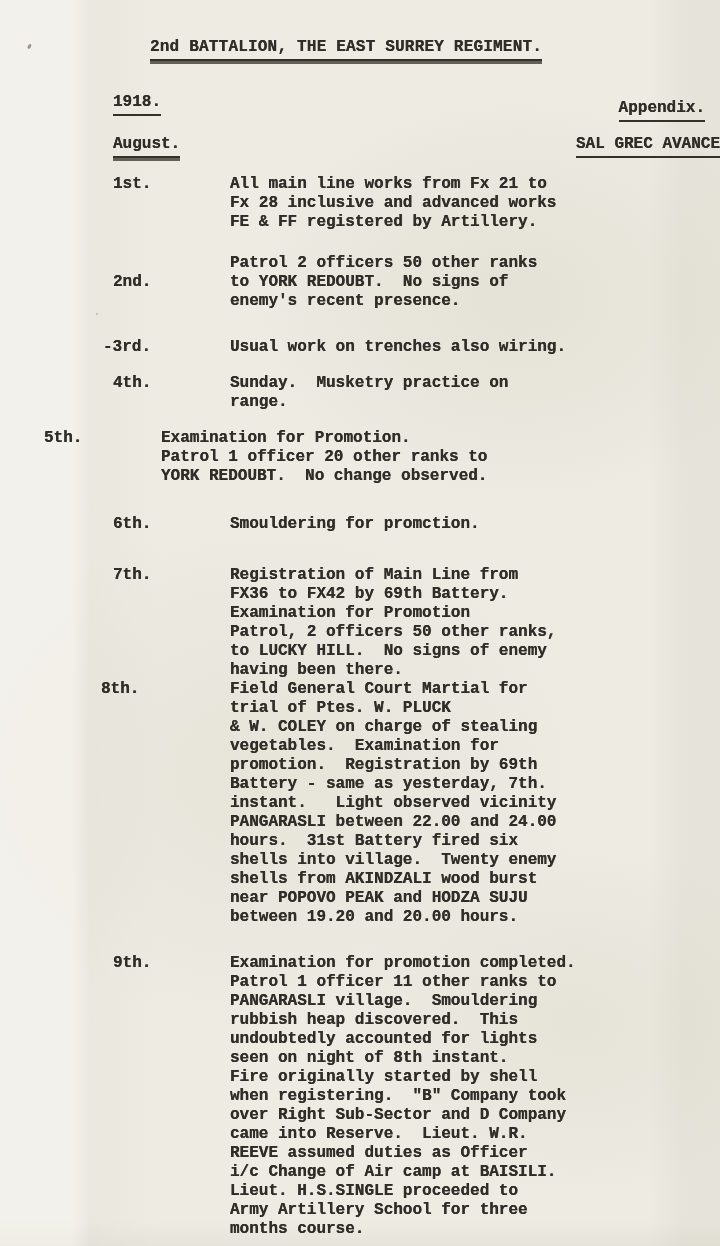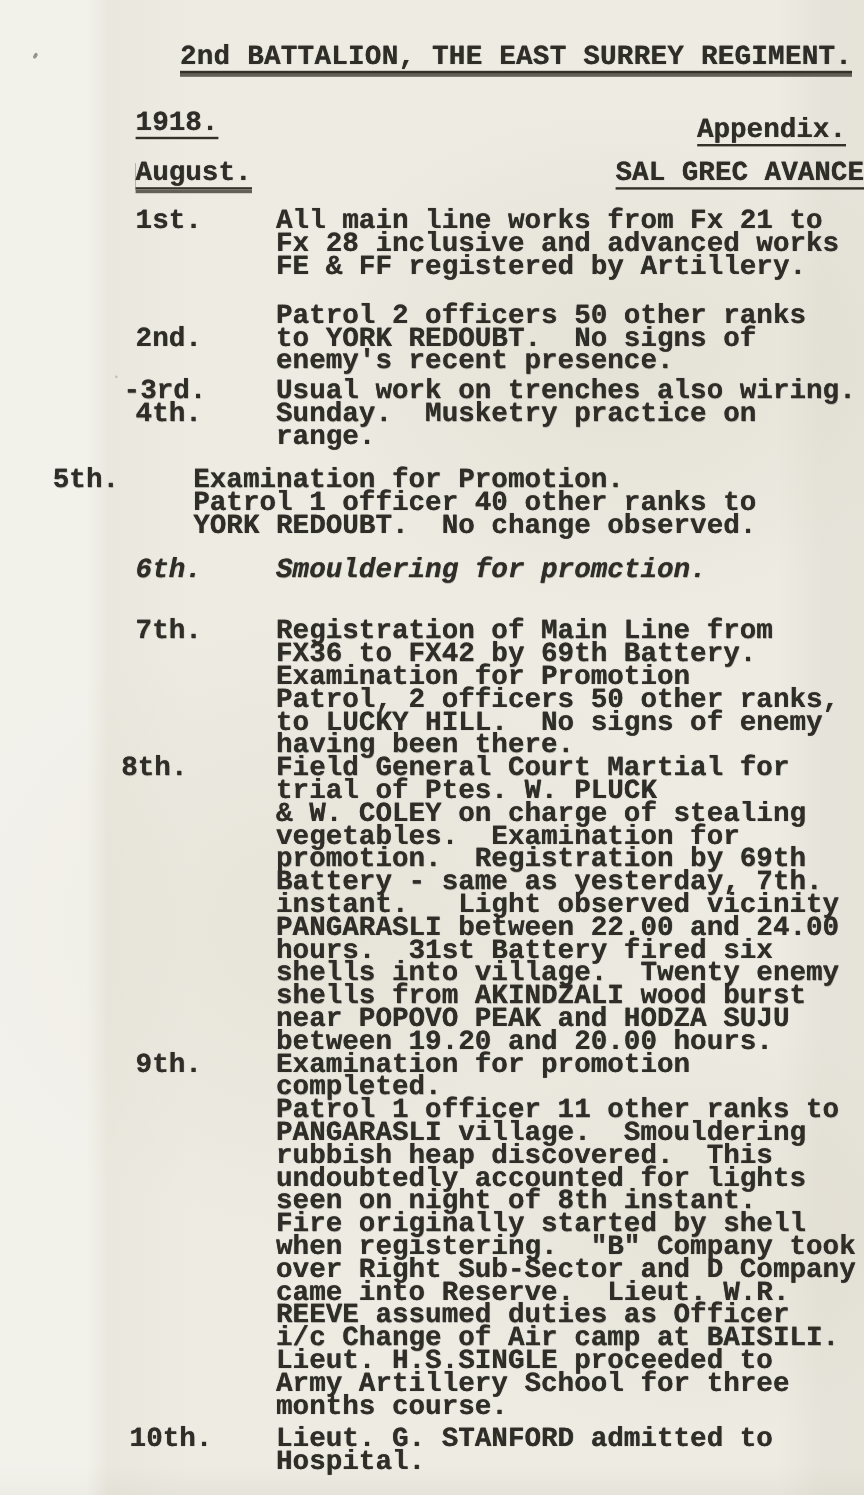--- a/index.html
+++ b/index.html
@@ -8,21 +8,21 @@
     background: #d8d5cb;
   }
   .paper {
     position: relative;
     width: 720px;
     height: 1246px;
     overflow: hidden;
     box-sizing: border-box;
     padding-top: 36px;
     font-family: "Liberation Mono", "DejaVu Sans Mono", monospace;
-    font-size: 23px;
+    font-size: 16px;
     font-weight: 700;
     color: #2f2d28;
     text-shadow: 0 0 0.6px rgba(47,45,40,0.85), 0.4px 0.4px 0 rgba(47,45,40,0.25);
     background:
       linear-gradient(90deg, rgba(255,255,255,0.30) 0%, rgba(255,255,255,0.30) 10%, rgba(170,163,145,0.05) 12.5%, rgba(0,0,0,0) 22%),
       linear-gradient(90deg, rgba(0,0,0,0) 90%, rgba(140,133,115,0.07) 95%, rgba(170,163,145,0.10) 100%),
       linear-gradient(0deg, rgba(150,143,125,0.08) 0%, rgba(0,0,0,0) 2%),
       radial-gradient(ellipse 420px 320px at 72% 24%, rgba(205,199,182,0.28), rgba(0,0,0,0) 65%),
       radial-gradient(ellipse 520px 420px at 38% 62%, rgba(208,202,186,0.22), rgba(0,0,0,0) 62%),
       radial-gradient(ellipse 380px 300px at 80% 82%, rgba(203,197,180,0.22), rgba(0,0,0,0) 60%),
@@ -77,27 +77,27 @@
   .entry {
     display: flex;
     align-items: flex-start;
     padding-left: 113px;
     line-height: 19px;
   }
   .entry-date { width: 117px; flex-shrink: 0; }
   .entry-text { white-space: pre-wrap; }
 
   .entry:nth-of-type(2)  { margin-top: 22px; align-items: center; }
-  .entry:nth-of-type(3)  { margin-top: 6px; }
-  .entry:nth-of-type(4)  { }
+  .entry:nth-of-type(3)  { margin-top: 27px; }
+  .entry:nth-of-type(4)  { margin-top: 17px; }
   .entry:nth-of-type(5)  { margin-top: 17px; padding-left: 44px; }
-  .entry:nth-of-type(6)  { margin-top: 18px; font-style: italic; }
+  .entry:nth-of-type(6)  { margin-top: 29px; }
   .entry:nth-of-type(7)  { margin-top: 32px; }
   .entry:nth-of-type(8)  { }
-  .entry:nth-of-type(9)  { margin-top: 0; }
+  .entry:nth-of-type(9)  { margin-top: 27px; }
   .entry:nth-of-type(10) { margin-top: 8px; }
 
   .entry:nth-of-type(3)  .entry-date { transform: translateX(-10px); }
   .entry:nth-of-type(8)  .entry-date { transform: translateX(-12px); }
   .entry:nth-of-type(10) .entry-date { transform: translateX(-5px); }
 </style>
 </head>
 <body>
 
 <div class="paper">
@@ -136,21 +136,21 @@
       <div class="entry-text">Usual work on trenches also wiring.</div>
     </div>
     <div class="entry">
       <div class="entry-date">4th.</div>
       <div class="entry-text">Sunday.  Musketry practice on
 range.</div>
     </div>
     <div class="entry">
       <div class="entry-date">5th.</div>
       <div class="entry-text">Examination for Promotion.
-Patrol 1 officer 40 other ranks to
+Patrol 1 officer 20 other ranks to
 YORK REDOUBT.  No change observed.</div>
     </div>
     <div class="entry">
       <div class="entry-date">6th.</div>
       <div class="entry-text">Smouldering for promction.</div>
     </div>
     <div class="entry">
       <div class="entry-date">7th.</div>
       <div class="entry-text">Registration of Main Line from
 FX36 to FX42 by 69th Battery.

